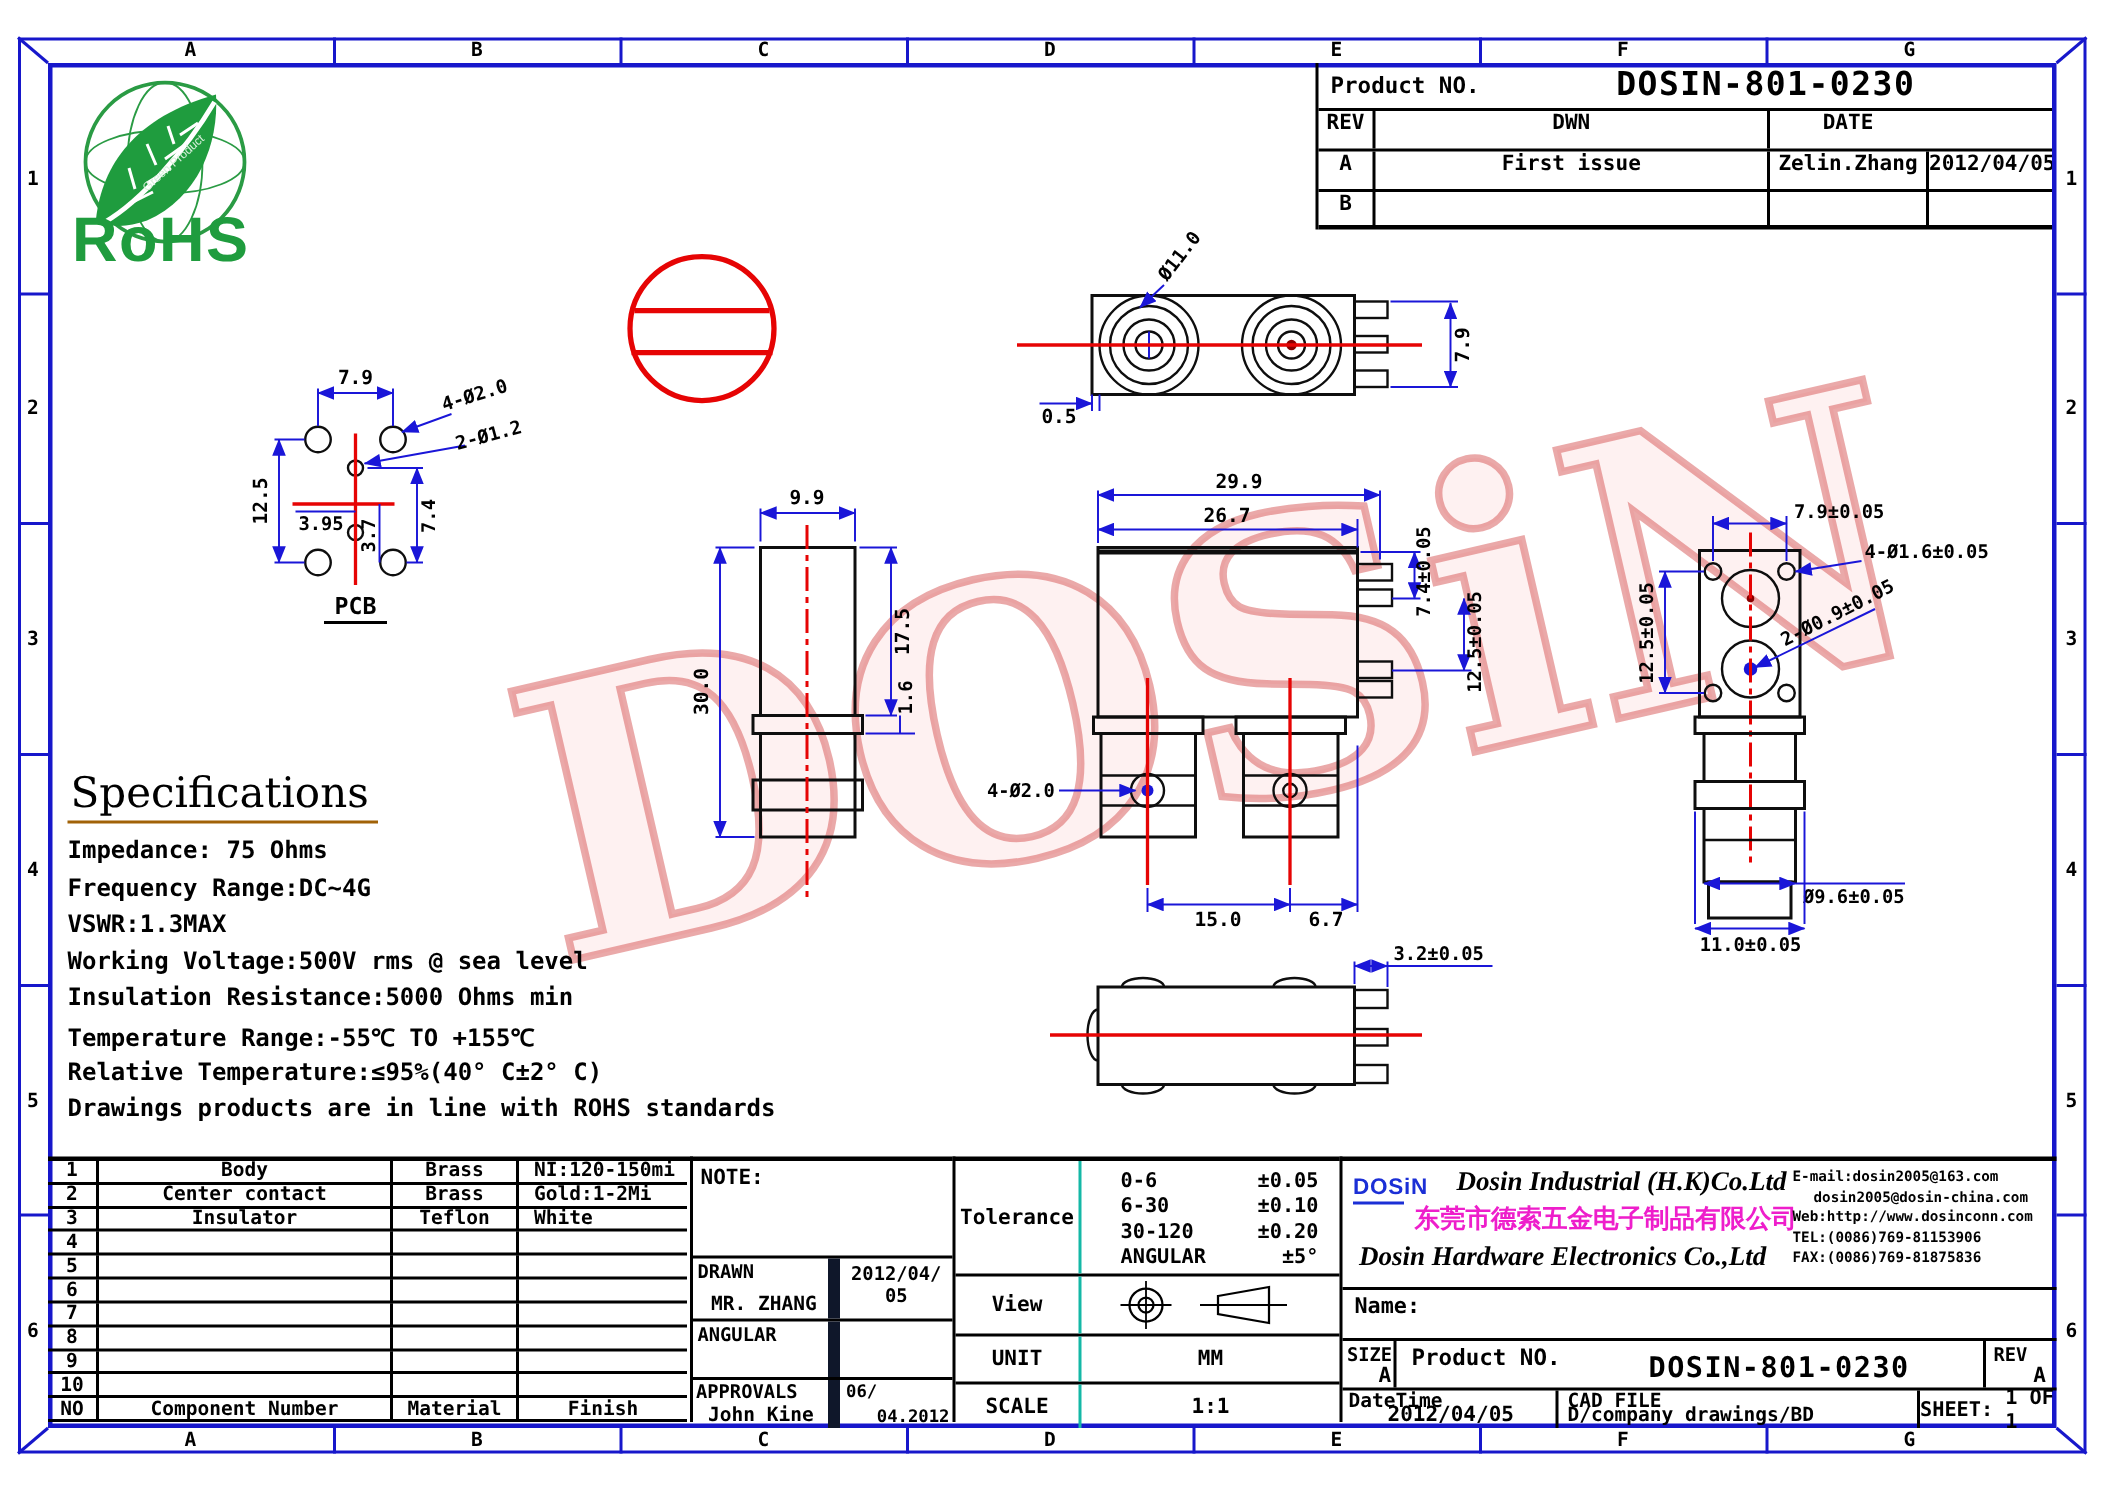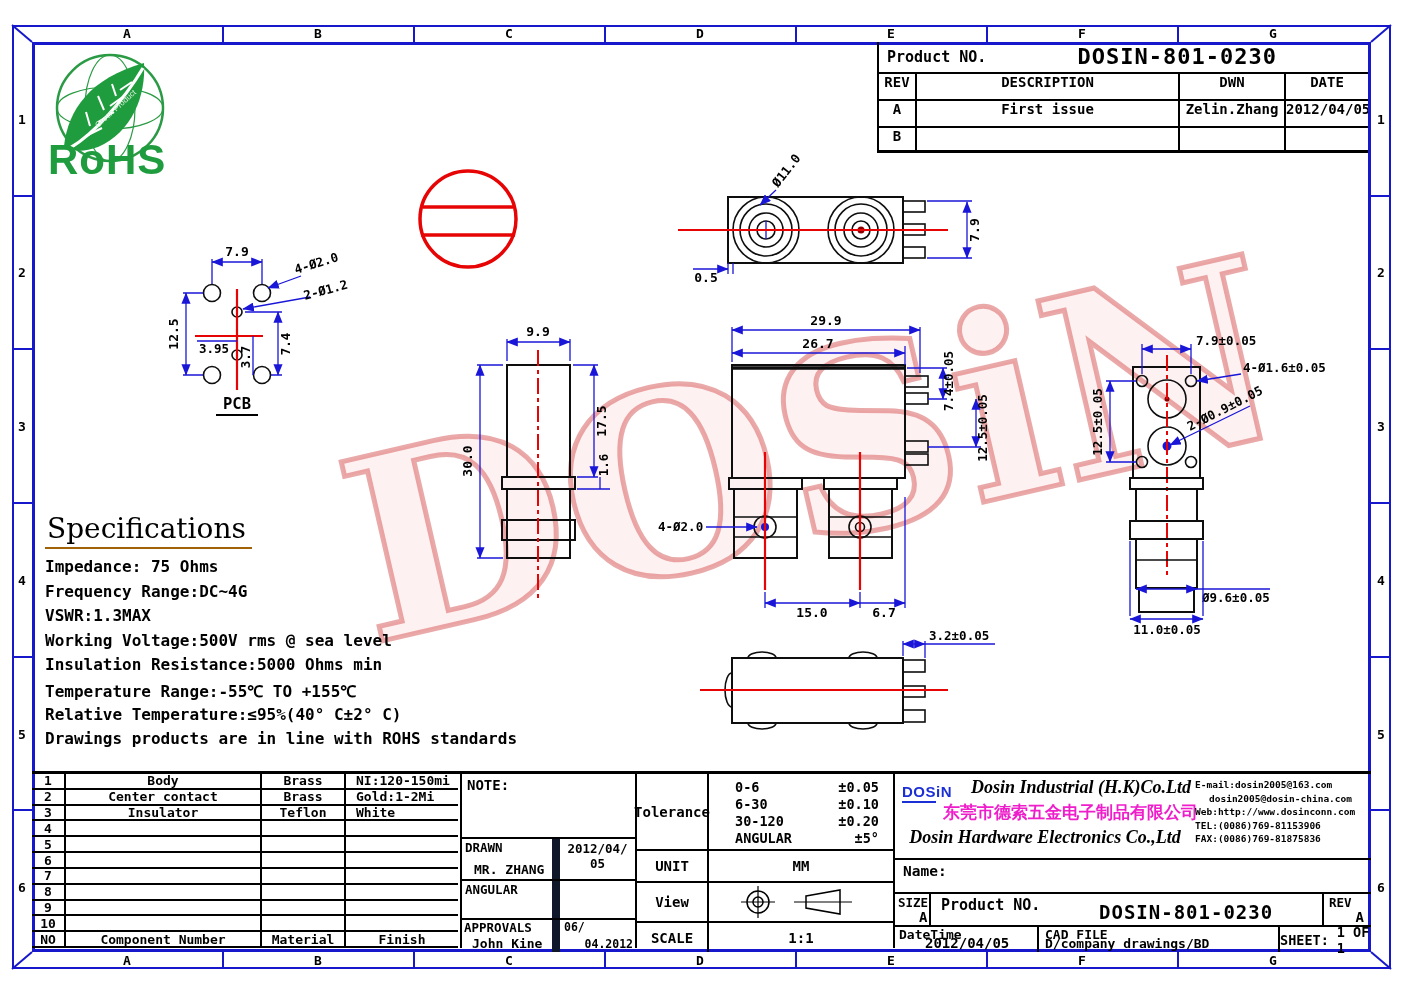--- a/index.html
+++ b/index.html
@@ -56,21 +56,21 @@
              border-top:3px solid #000;z-index:3;font-family:"DejaVu Sans Mono"}
   #noteblock .nh{height:63px;border-bottom:2px solid #000;position:relative}
   #noteblock .nh span{position:absolute;left:5px;top:3px;font:bold 14px "DejaVu Sans Mono"}
   .nrow{display:flex;border-bottom:2px solid #000}
   .nrow .lc{width:98px;border-right:8px solid #0f172a;box-sizing:border-box;position:relative}
   .nrow .rc{flex:1;text-align:center;font:bold 12.5px "DejaVu Sans Mono"}
   
   #tolblock{position:absolute;left:635px;top:771px;width:258px;height:177px;box-sizing:border-box;
             border-top:3px solid #000;border-left:2px solid #000;z-index:3}
   .trow{display:flex;border-bottom:2px solid #000}
-  .trow .lab{width:72px;border-right:2px solid #000000;box-sizing:border-box;display:flex;align-items:center;justify-content:center;font:bold 14px "DejaVu Sans Mono"}
+  .trow .lab{width:84px;border-right:2px solid #14b8a6;box-sizing:border-box;display:flex;align-items:center;justify-content:center;font:bold 14px "DejaVu Sans Mono"}
   .trow .val{flex:1;display:flex;align-items:center;justify-content:center;font:bold 14px "DejaVu Sans Mono"}
   .tollines{width:100%;padding:5px 14px 2px 26px;box-sizing:border-box}
   .tolline{display:flex;justify-content:space-between;font:bold 13.5px "DejaVu Sans Mono";height:17px}
   
   #coblock{position:absolute;left:893px;top:771px;width:478px;height:177px;box-sizing:border-box;
            border-top:3px solid #000;border-left:2px solid #000;z-index:3;font-family:"DejaVu Sans Mono"}
   #co-a{height:84px;border-bottom:2px solid #000;position:relative}
   #co-logo{position:absolute;left:7px;top:9px;font:bold 15px "Liberation Sans",sans-serif;color:#1b2fd6;letter-spacing:.5px}
   #co-logo .bar{height:2px;background:#1b2fd6;width:34px;margin-top:1px}
   .co-en{position:absolute;font:italic bold 18px "Liberation Serif",serif;white-space:nowrap}
@@ -162,21 +162,20 @@
     <text x="2" y="126" font-family="Liberation Sans,sans-serif" font-weight="bold" font-size="42" fill="#1f9c3e" letter-spacing="1">RoHS</text>
   </svg>
 
   <div id="revblock" class="ui">
     <div class="row1">
       <span class="lab">Product NO.</span>
       <span class="val">DOSIN-801-0230</span>
     </div>
     <div class="revgrid h27">
       <div>REV</div>
-      <div>DESCRIPTION</div>
       <div>DWN</div>
       <div>DATE</div>
     </div>
     <div class="revgrid h27">
       <div>A</div>
       <div>First issue</div>
       <div>Zelin.Zhang</div>
       <div>2012/04/05</div>
     </div>
     <div class="revgrid h24" style="border-bottom:3px solid #000">
@@ -470,51 +469,51 @@
               <span>30-120</span>
               <span>±0.20</span>
             </div>
           <div class="tolline">
               <span>ANGULAR</span>
               <span>±5°</span>
             </div>
         </div>
       </div>
     </div>
-    <div class="trow" style="height:30px">
-      <div class="lab">UNIT</div>
-      <div class="val">MM</div>
-    </div>
     <div class="trow" style="height:38px">
       <div class="lab">View</div>
       <div class="val">
         <svg width="150" height="32" viewBox="0 0 150 32">
           <circle cx="32" cy="16" r="11" stroke="#000" stroke-width="1.5" fill="none"></circle>
           <circle cx="32" cy="16" r="5" stroke="#000" stroke-width="1.5" fill="none"></circle>
           <path d="M15,16 H49 M32,0 V32" stroke="#000" stroke-width="1.2" fill="none"></path>
           <path d="M80,10 L114,4 L114,28 L80,22 Z" stroke="#000" stroke-width="1.5" fill="none"></path>
           <line x1="68" y1="16" x2="126" y2="16" stroke="#000" stroke-width="1.2"></line>
         </svg>
       </div>
     </div>
+    <div class="trow" style="height:30px">
+      <div class="lab">UNIT</div>
+      <div class="val">MM</div>
+    </div>
     <div class="trow" style="height:29px;border-bottom:none">
       <div class="lab">SCALE</div>
       <div class="val">1:1</div>
     </div>
   </div>
 
   <div id="coblock">
     <div id="co-a">
       <div id="co-logo">
         <span>DOSiN</span>
         <div class="bar"></div>
       </div>
       <div class="co-en" style="left:60px;top:3px;width:236px;text-align:right">Dosin Industrial (H.K)Co.Ltd</div>
       <div class="co-cn" style="left:48px;top:27px;width:240px;text-align:center">东莞市德索五金电子制品有限公司</div>
-      <div class="co-en" style="left:0;top:53px;width:300px;text-align:center">Dosin Hardware Electronics Co.,Ltd</div>
+      <div class="co-en" style="left:11px;top:53px;width:300px;text-align:left">Dosin Hardware Electronics Co.,Ltd</div>
       <div id="co-contacts">
         <div>E-mail:dosin2005@163.com</div>
         <div>dosin2005@dosin-china.com</div>
         <div>Web:http://www.dosinconn.com</div>
         <div>TEL:(0086)769-81153906</div>
         <div>FAX:(0086)769-81875836</div>
       </div>
     </div>
     <div id="co-b">
       <span style="position:absolute;left:8px;top:3px;font:bold 14.5px 'DejaVu Sans Mono'">Name:</span>

